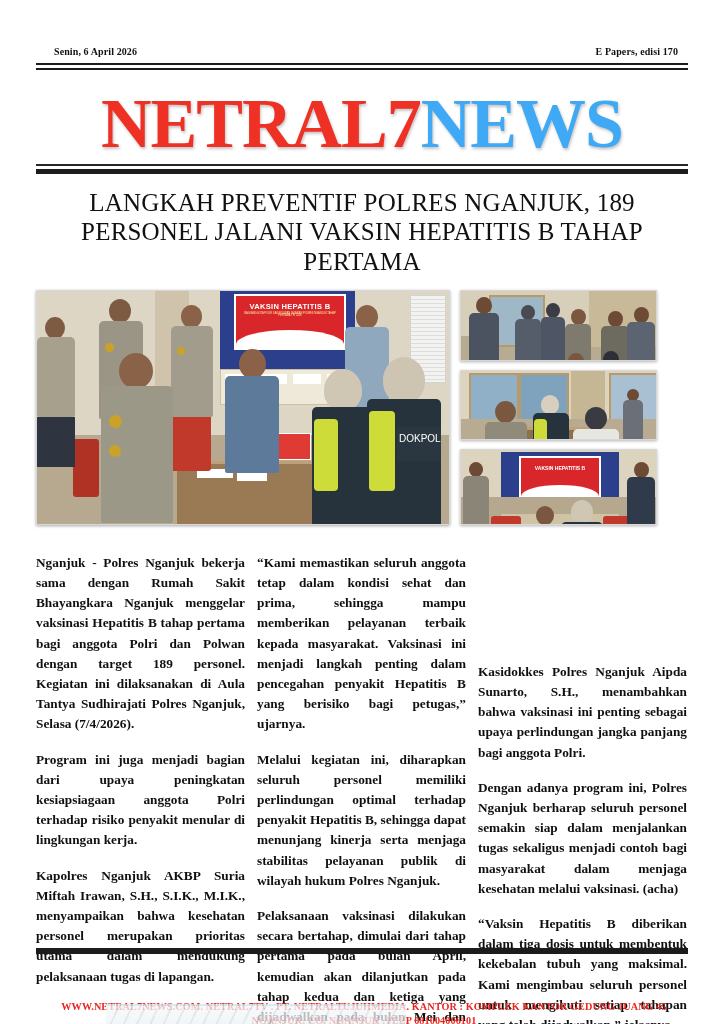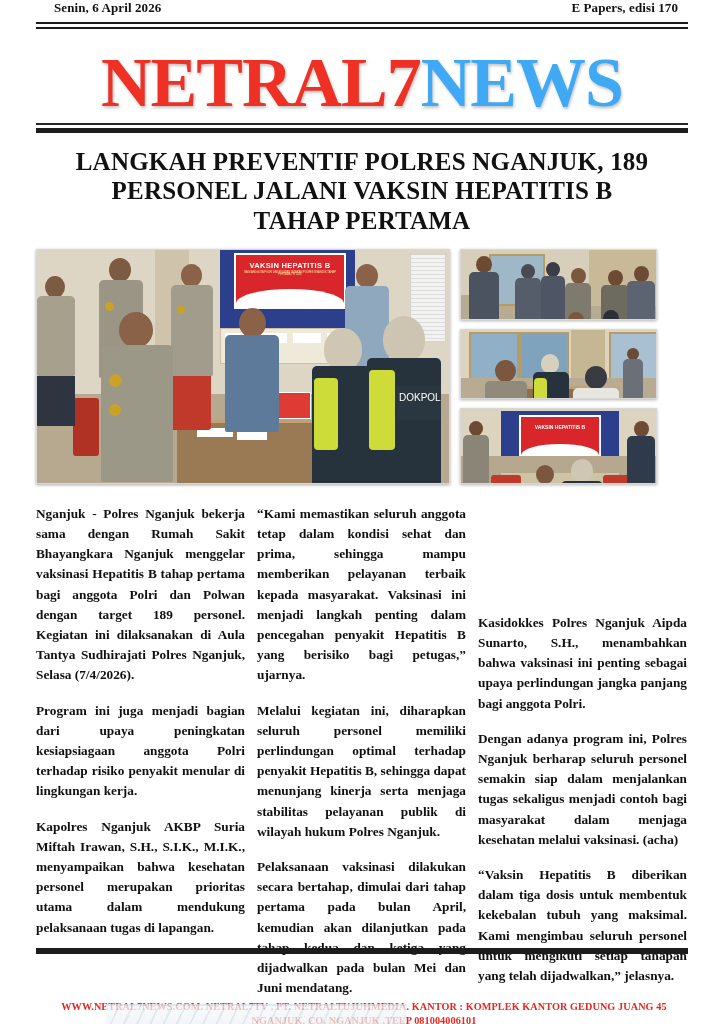--- a/index.html
+++ b/index.html
@@ -22,22 +22,23 @@
     top: 0;
     width: 652px;
     height: 1024px;
   }
 
   
   .topbar {
     display: flex;
     justify-content: space-between;
     align-items: baseline;
+    padding-top: 46px;
     font-weight: bold;
-    font-size: 13px;
+    font-size: 10px;
     color: #111;
     letter-spacing: .1px;
   }
   .topbar .date { padding-left: 18px; }
   .topbar .edition { padding-right: 10px; }
 
   .rule-double {
     margin-top: 6px;
     border-top: 2px solid #1c1c1c;
     border-bottom: 2px solid #1c1c1c;
@@ -72,21 +73,21 @@
   }
   .rule-thick {
     margin-top: 3px;
     background: #1c1c1c;
     height: 5px;
   }
 
   
   .headline {
     text-align: center;
-    font-weight: bold;
+    font-weight: normal;
     font-size: 25px;
     line-height: 1.17;
     color: #111;
     margin: 14px 30px 0 30px;
     letter-spacing: .2px;
   }
 
   
   .photo-band {
     display: flex;
@@ -135,21 +136,21 @@
     flex: none;
     font-weight: bold;
     font-size: 13.3px;
     line-height: 1.52;
     color: #101010;
     text-align: justify;
     text-justify: inter-word;
     hyphens: none;
   }
   .col.c3 { padding-top: 109px; }
-  .col p { margin: 4px 0 15px 0; }
+  .col p { margin: 12px 0 15px 0; }
   .col p:last-child { margin-bottom: 0; }
 
   
   .footer-rule {
     position: absolute;
     left: 0;
     top: 948px;
     width: 652px;
     height: 6px;
     background: #1c1c1c;

